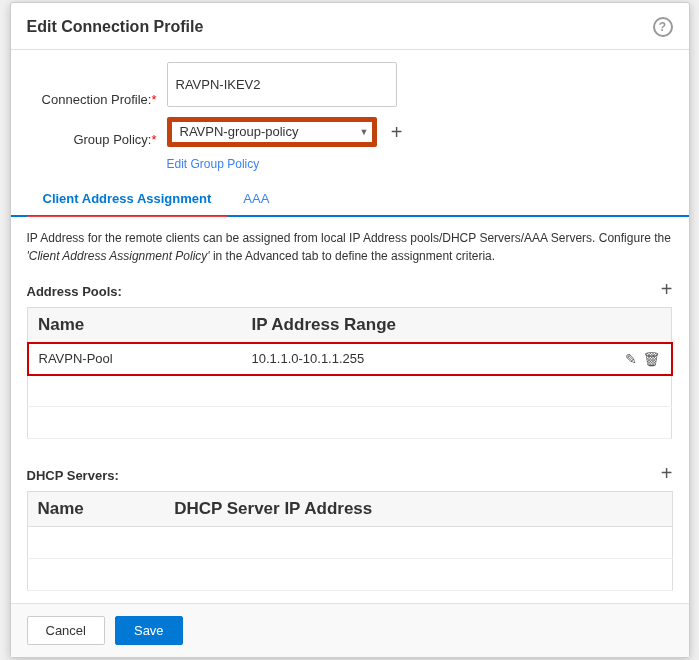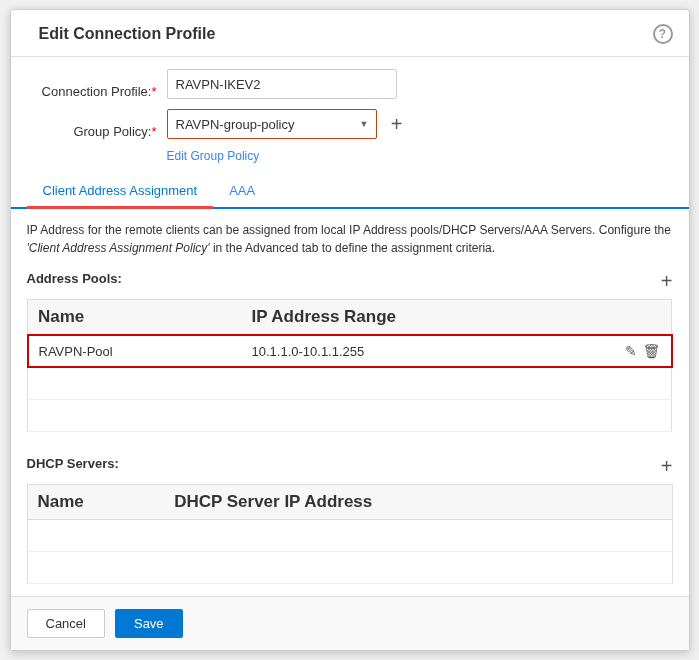--- a/index.html
+++ b/index.html
@@ -21,21 +21,21 @@
       border-radius: 3px;
       box-shadow: 0 2px 10px rgba(0,0,0,0.2);
       display: flex;
       flex-direction: column;
       position: relative;
     }
     .modal-header {
       display: flex;
       justify-content: space-between;
       align-items: center;
-      padding: 14px 16px 12px 28px;
+      padding: 14px 16px 12px 16px;
       border-bottom: 1px solid #e0e0e0;
     }
     .modal-title {
       font-size: 16px;
       font-weight: bold;
       color: #333;
     }
     .help-icon {
       width: 20px;
       height: 20px;
@@ -62,36 +62,36 @@
       text-align: right;
       padding-right: 10px;
       color: #333;
       font-size: 13px;
     }
     .form-label .required {
       color: #e00;
     }
     .form-input {
       width: 230px;
-      height: 30px;
+      height: 45px;
       border: 1px solid #ccc;
       border-radius: 2px;
       padding: 0 8px;
       font-size: 13px;
       color: #333;
     }
     .form-select-wrapper {
       display: flex;
       align-items: center;
       gap: 8px;
     }
     .form-select {
       width: 210px;
       height: 30px;
-      border: 1px solid #c2410c;
+      border: 5px solid #c2410c;
       border-radius: 2px;
       padding: 0 8px;
       font-size: 13px;
       color: #333;
       background: #fff;
       cursor: pointer;
       appearance: none;
       background-image: none;
     }
     .select-wrapper {
@@ -139,42 +139,42 @@
     .tab {
       padding: 8px 16px;
       font-size: 13px;
       color: #3b82f6;
       cursor: pointer;
       border-bottom: 3px solid transparent;
       margin-bottom: -2px;
     }
     .tab.active {
       color: #0078d4;
-      border-bottom: 3px solid #ef4444;
-      font-weight: normal;
+      border-bottom: 1px solid #ef4444;
+      font-weight: bold;
     }
     .content-area {
       flex: 1;
       padding: 12px 16px;
       overflow-y: auto;
       position: relative;
     }
     .info-text {
       font-size: 12px;
       color: #333;
       line-height: 1.5;
       margin-bottom: 14px;
     }
     .info-text em {
       font-style: italic;
     }
     .section-header {
       display: flex;
       justify-content: space-between;
-      align-items: flex-start;
+      align-items: flex-end;
       margin-bottom: 8px;
     }
     .section-title {
       font-size: 13px;
       font-weight: bold;
       color: #333;
     }
     .section-add-btn {
       background: none;
       border: none;

